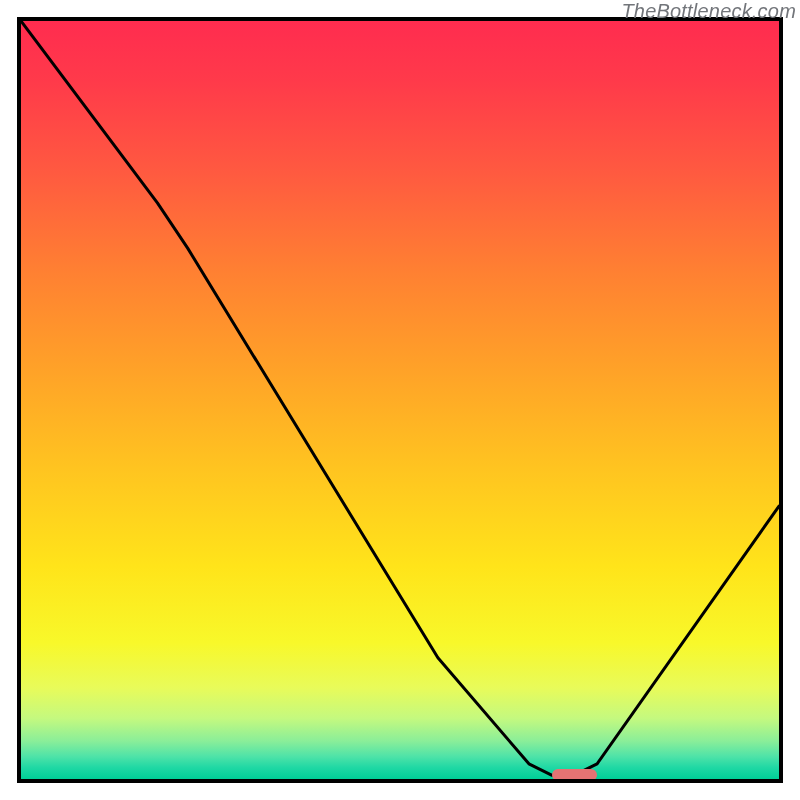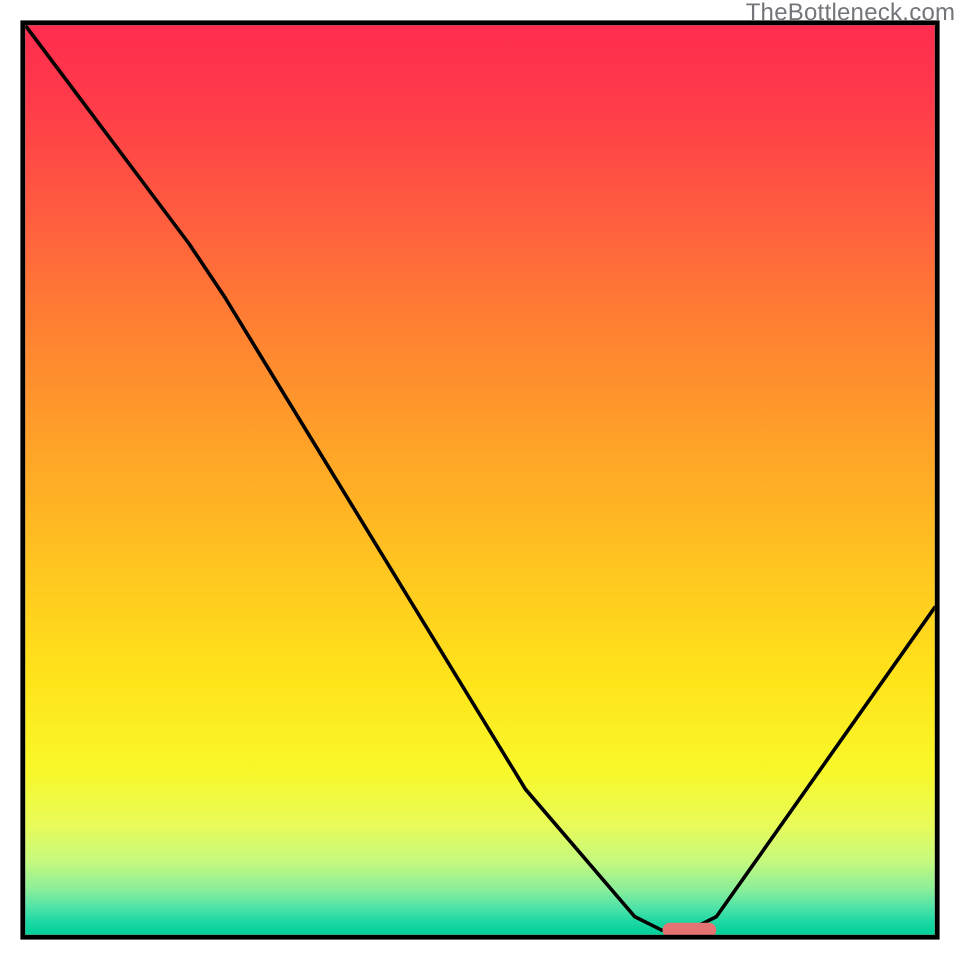--- a/index.html
+++ b/index.html
@@ -8,20 +8,21 @@
     width: 800px;
     height: 800px;
     background: #ffffff;
     overflow: hidden;
     font-family: Arial, Helvetica, sans-serif;
   }
   .chart-container {
     position: relative;
     width: 800px;
     height: 800px;
+    font-style: italic;
   }
   .plot-area {
     position: absolute;
     left: 21px;
     top: 21px;
     width: 758px;
     height: 758px;
     background: linear-gradient(
       to bottom,
       #ff2c4f 0%,

